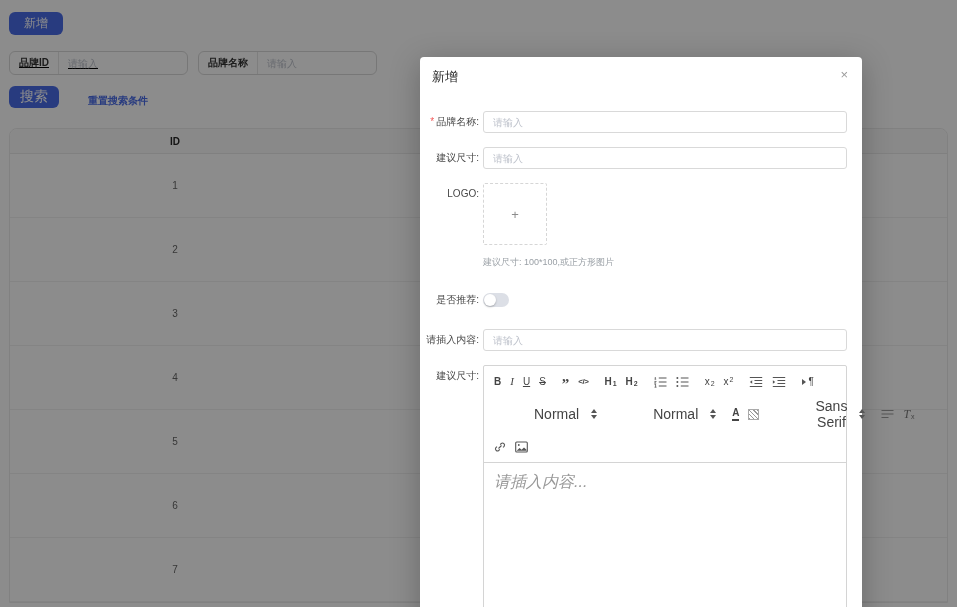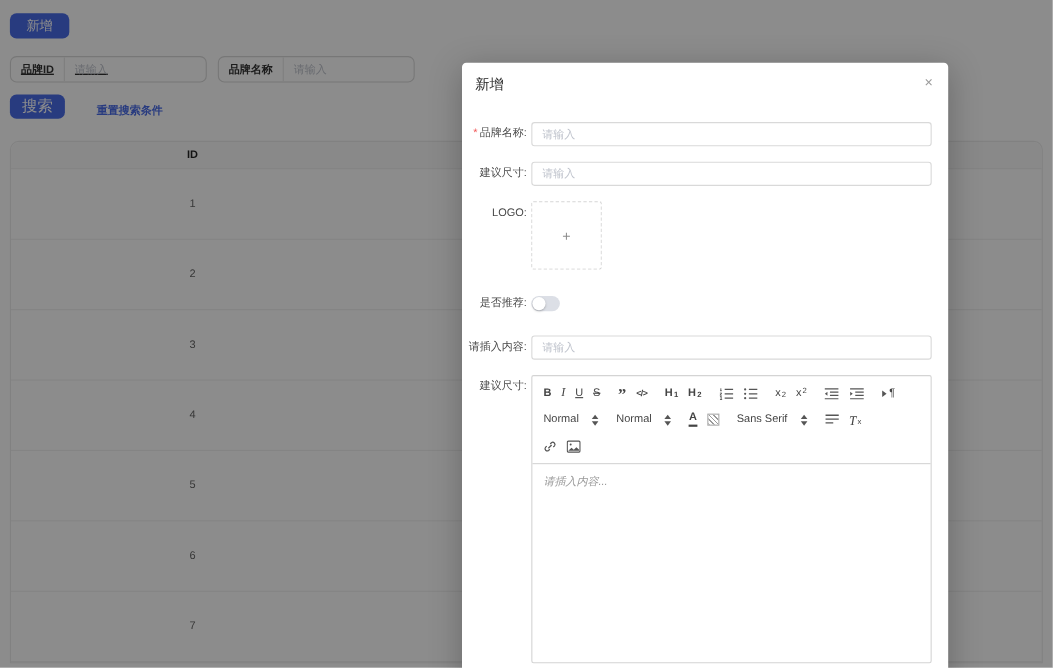--- a/index.html
+++ b/index.html
@@ -70,34 +70,34 @@
   .tbtn sub { font-size:7px; margin-left:1px; transform:translateY(2px); }
   .tbtn sup { font-size:7px; margin-left:1px; transform:translateY(-2px); }
   .g-bold { font-weight:700; }
   .g-italic { font-style:italic; font-family:"Liberation Serif",serif; font-size:11px; }
   .g-under { text-decoration:underline; }
   .g-strike { text-decoration:line-through; }
   .g-quote { font-family:"Liberation Serif",serif; font-weight:700; font-size:15px; line-height:8px; padding-top:5px; }
   .g-code { font-size:8px; font-weight:700; letter-spacing:-0.5px; }
   .g-head { font-weight:700; }
   .picker { background:none; border:none; cursor:pointer; display:inline-flex; align-items:center;
-    gap:12px; color:#444; font-size:10px; padding:0; }
+    gap:12px; color:#444; font-size:14px; padding:0;margin-left:40px; }
   .arrows { display:flex; flex-direction:column; gap:2px; }
   .arr-up { width:0; height:0; border-left:3px solid transparent; border-right:3px solid transparent;
     border-bottom:4px solid #555; }
   .arr-dn { width:0; height:0; border-left:3px solid transparent; border-right:3px solid transparent;
     border-top:4px solid #555; }
   .g-colorA { font-weight:700; border-bottom:2px solid #444; padding-bottom:1px; }
   .hatch { width:11px; height:11px; border:1px solid #aaa;
     background:repeating-linear-gradient(45deg,#9a9a9a 0 1px,transparent 1px 3px); }
   .g-cleanT { font-family:"Liberation Serif",serif; font-style:italic; font-size:12px; }
   .tri-right { width:0; height:0; border-top:3px solid transparent; border-bottom:3px solid transparent;
     border-left:4px solid #555; margin-right:2px; }
   .editor-body { position:relative; height:180px; padding:9px 10px; }
-  .editor-ph { font-size:10px; font-style:italic; color:#999; }
+  .editor-ph { font-size:16px; font-style:italic; color:#999; }
   .icon-svg { display:block; }
 </style>
 </head>
 <body>
 
 <div class="app">
   <button class="btn btn-add">新增</button>
 
   <div class="filter-group fg1">
     <span class="filter-label">品牌ID</span>
@@ -166,20 +166,21 @@
         <input class="txt-input" placeholder="请输入" style="">
       </div>
     </div>
 
     <div class="form-row row-logo">
       <div class="form-label">LOGO:</div>
       <div class="form-control">
         <div class="upload-box">
           <span class="upload-plus">+</span>
         </div>
+        <div class="upload-hint">建议尺寸: 100*100,或正方形图片</div>
       </div>
     </div>
 
     <div class="form-row row-switch">
       <div class="form-label">是否推荐:</div>
       <div class="form-control">
         <div class="switch">
           <div class="switch-knob"></div>
         </div>
       </div>

